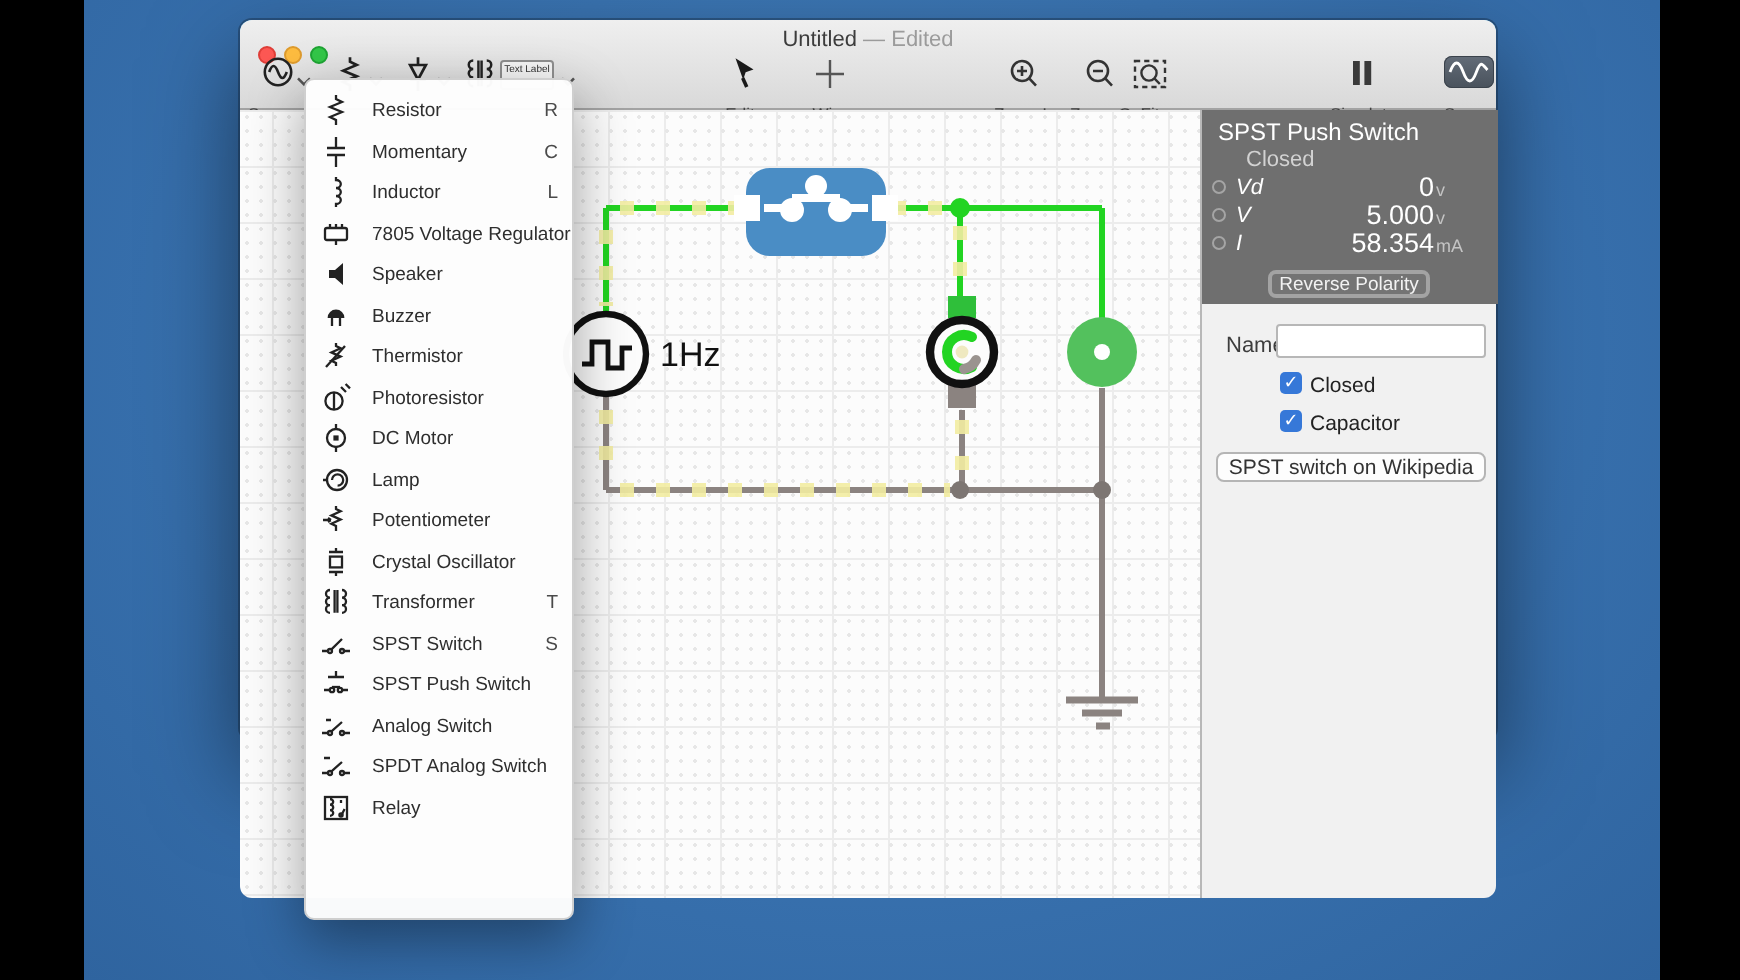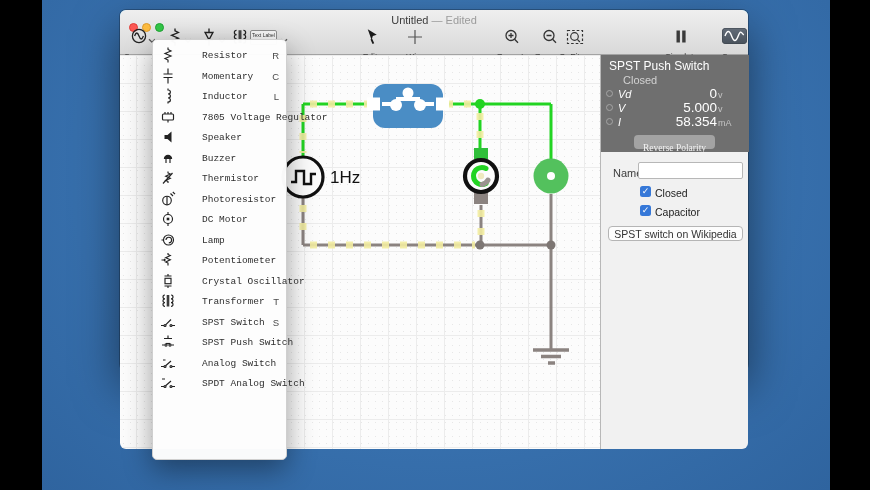--- a/index.html
+++ b/index.html
@@ -39,36 +39,36 @@
   .inspector{position:absolute;left:480px;top:45px;width:148px;height:394px;background:#f1f1f1;
     border-left:1px solid #b8b8b8;border-radius:0 0 6px 0;}
   .insp-dark{position:absolute;left:0;top:0;width:148px;height:97px;background:#6f6f6f;}
   .insp-title{position:absolute;left:8px;top:4px;font-size:12px;color:#fff;}
   .insp-state{position:absolute;left:22px;top:19px;font-size:11px;color:#d2d2d2;}
   .meas-row{position:absolute;left:0;width:148px;height:13px;}
   .meas-radio{position:absolute;left:5px;top:2px;width:7px;height:7px;border:1px solid #a5a5a5;border-radius:50%;}
   .meas-label{position:absolute;left:17px;top:0;font-size:11px;color:#fff;font-style:italic;}
   .meas-val{position:absolute;right:32px;top:-2px;font-size:13.5px;color:#fff;text-align:right;}
   .meas-unit{position:absolute;left:117px;top:2px;font-size:9px;color:#c4c4c4;}
-  .rev-btn{position:absolute;left:33px;top:80px;width:81px;height:14px;border:7px solid #a3a3a3;border-radius:4px;
-    font-size:9.5px;color:#f2f2f2;text-align:center;line-height:12px;background:rgba(255,255,255,.04);font-family:Liberation Serif, serif;}
+  .rev-btn{position:absolute;left:33px;top:80px;width:81px;height:14px;border:2px solid #a3a3a3;border-radius:4px;
+    font-size:9.5px;color:#f2f2f2;text-align:center;line-height:12px;background:rgba(255,255,255,.04);}
   .name-label{position:absolute;left:12px;top:112px;font-size:11px;color:#3d3d3d;}
   .name-input{position:absolute;left:37px;top:107px;width:105px;height:17px;background:#fff;border:1px solid #b7b7b7;border-radius:2px;}
   .cb-row{position:absolute;left:39px;height:12px;}
   .cb-box{position:absolute;left:0;top:0;width:11px;height:11px;background:#3678d8;border-radius:2.5px;
     color:#fff;font-size:9px;line-height:11px;text-align:center;}
   .cb-label{position:absolute;left:15px;top:1px;font-size:10.5px;color:#222;white-space:nowrap;}
   .wiki-btn{position:absolute;left:7px;top:171px;width:135px;height:15px;background:#fdfdfd;border:1px solid #b5b5b5;
     border-radius:4px;font-size:10.5px;color:#333;text-align:center;line-height:14px;}
   
   .menu{position:absolute;left:152px;top:39px;width:135px;height:421px;background:rgba(253,253,253,.98);
     border:1px solid #cfcfcf;border-radius:5px;box-shadow:0 10px 28px rgba(0,0,0,.38);padding-top:5px;}
   .menu-item{position:relative;height:20.5px;}
   .mi-icon{position:absolute;left:7px;top:2px;width:16px;height:16px;}
-  .mi-label{position:absolute;left:49px;top:5px;font-size:9.5px;color:#2e2e2e;white-space:nowrap;font-family:Liberation Mono, monospace;}
+  .mi-label{position:absolute;left:33px;top:5px;font-size:9.5px;color:#2e2e2e;white-space:nowrap;}
   .mi-short{position:absolute;right:7px;top:5px;font-size:9.5px;color:#4a4a4a;}
   svg{display:block;}
 </style>
 </head>
 <body>
 
 <div class="stage">
   <div class="desktop"></div>
 
   <div class="window">
@@ -475,15 +475,26 @@
           <span class="mi-icon">
             <svg width="16" height="16" viewBox="0 0 16 16">
               <path d="M2 4h3 M1 11.5h3 M12 11.5h3 M5.6 10.8 11 6" fill="none" stroke="#222" stroke-width="1.15"></path>
               <circle cx="5" cy="11.5" r="1" fill="none" stroke="#222" stroke-width="1.15"></circle>
               <circle cx="11" cy="11.5" r="1" fill="none" stroke="#222" stroke-width="1.15"></circle>
             </svg>
           </span>
           <span class="mi-label">SPDT Analog Switch</span>
           <span class="mi-short"></span>
         </div>
+        <div class="menu-item">
+          <span class="mi-icon">
+            <svg width="16" height="16" viewBox="0 0 16 16">
+              <rect x="2.5" y="2.5" width="11" height="11" fill="none" stroke="#222" stroke-width="1.15"></rect>
+              <path d="M5 3.5a1.6 1.4 0 0 1 0 2.8 1.6 1.4 0 0 1 0 2.8 1.6 1.4 0 0 1 0 2.8 M10.5 4v1.5 M10.5 12l1.8-3.5" fill="none" stroke="#222" stroke-width="1.15"></path>
+              <circle cx="10.5" cy="11.5" r=".8" fill="none" stroke="#222" stroke-width="1.15"></circle>
+            </svg>
+          </span>
+          <span class="mi-label">Relay</span>
+          <span class="mi-short"></span>
+        </div>
       </div>
   </div>
 </div>
 
 </body></html>

